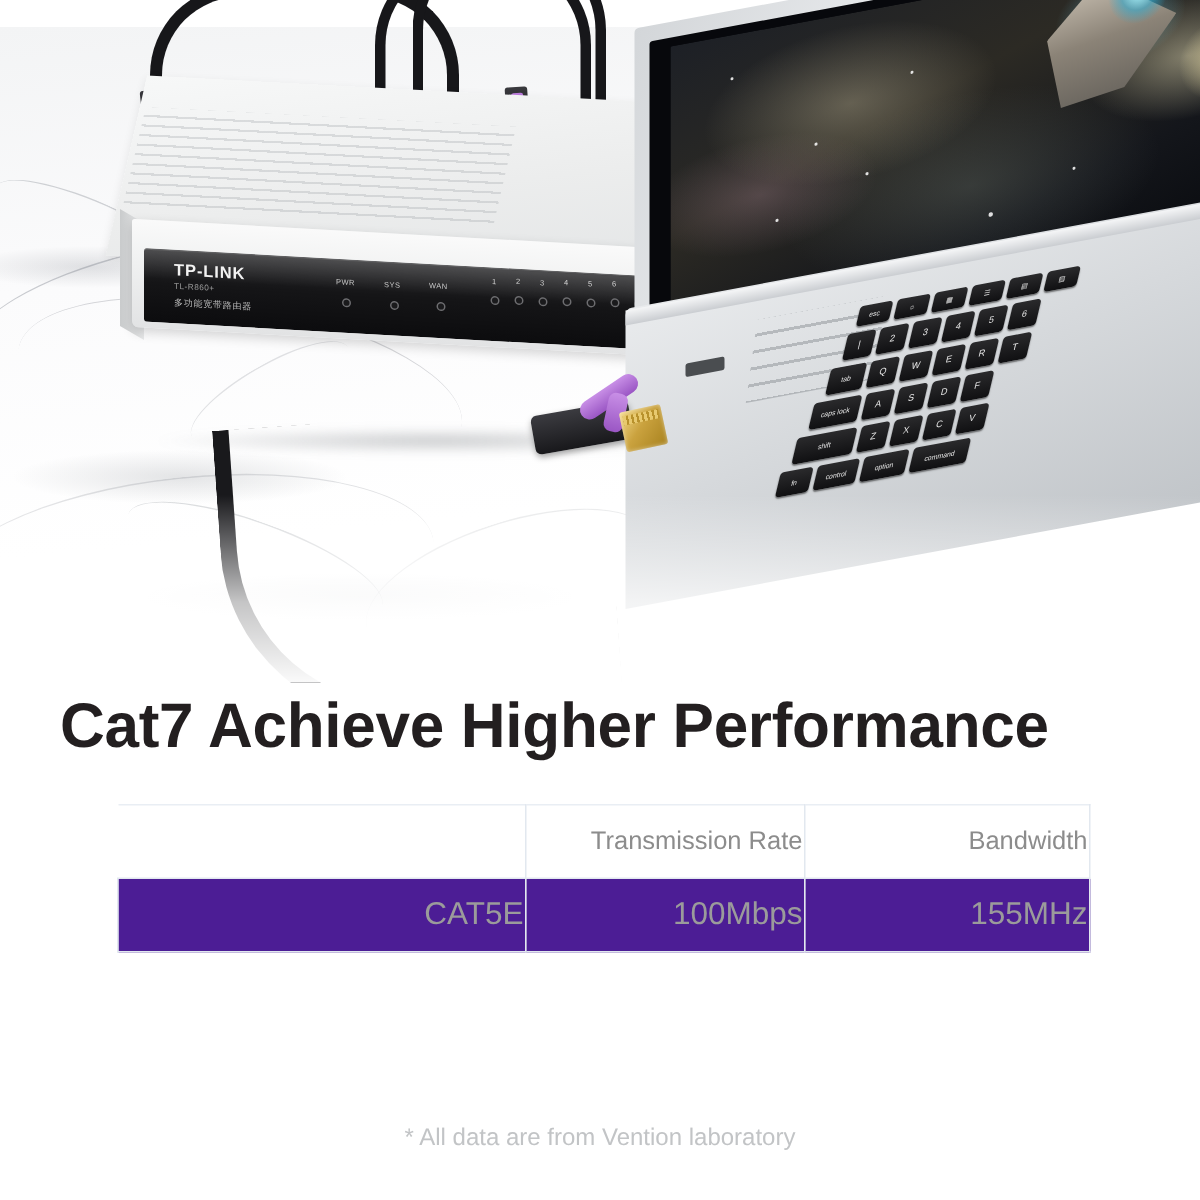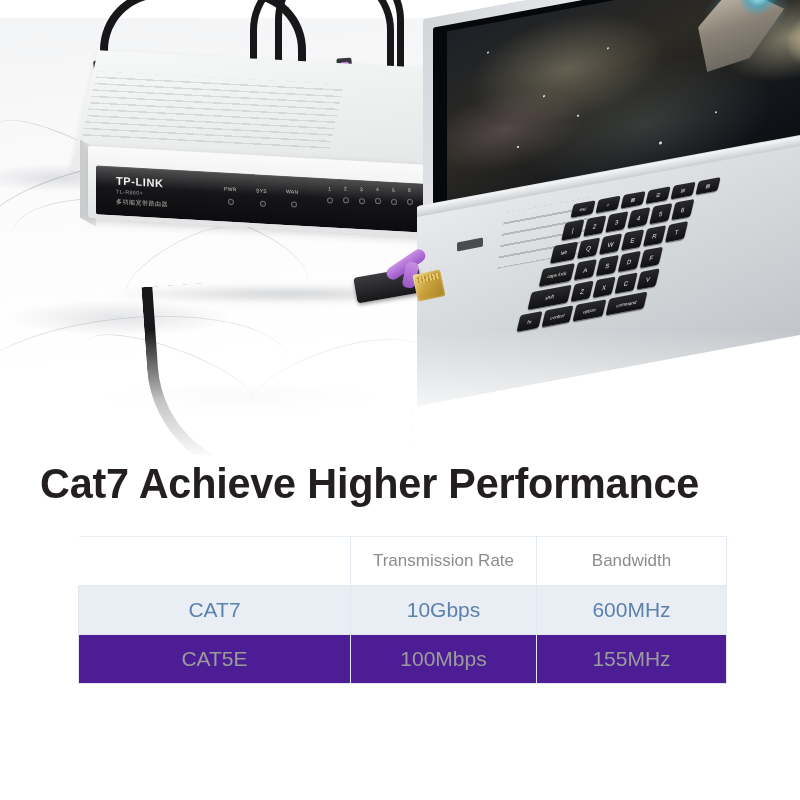--- a/index.html
+++ b/index.html
@@ -134,21 +134,21 @@
   
   .title{position:absolute;left:40px;top:461px;width:730px;height:46px;
     font-family:"Liberation Sans Narrow","Liberation Sans",sans-serif;
     font-weight:bold;font-size:42px;line-height:46px;color:#231f20;letter-spacing:-.2px;
     transform:scaleX(.985);transform-origin:left center;white-space:nowrap;}
 
   table.spec{position:absolute;left:78px;top:536px;width:648px;border-collapse:collapse;table-layout:fixed;}
   table.spec col.c0{width:272px;}
   table.spec col.c1{width:186px;}
   table.spec col.c2{width:190px;}
-  table.spec td,table.spec th{border:1px solid #e2e8ef;height:46px;text-align:center;font-weight:normal;}
+  table.spec td,table.spec th{border:1px solid #e2e8ef;height:46px;text-align:right;font-weight:normal;}
   table.spec thead th{color:#8c8c8c;font-size:17px;background:#ffffff;border-top-color:#e9eef4;}
   table.spec thead th.blank{border-left:none;border-top-color:#e9eef4;}
   table.spec tbody td{font-size:21px;color:#9b9b9b;background:#ffffff;}
   table.spec tr.alt td{background:#4c1d95;}
   table.spec tr.hl td{background:#e8eef4;color:#5c82ad;}
 
   .footnote{position:absolute;left:0;top:750px;width:800px;text-align:center;
     color:#c2c4c6;font-size:16px;}
 </style>
 </head>
@@ -313,27 +313,23 @@
         <col class="c2">
       </colgroup>
     <thead>
       <tr>
         <th class="blank"></th>
         <th>Transmission Rate</th>
         <th>Bandwidth</th>
       </tr>
     </thead>
     <tbody>
-      <tr class="hl">
-        <td>CAT7</td>
-        <td>10Gbps</td>
-        <td>600MHz</td>
-      </tr>
       <tr class="alt">
         <td>CAT5E</td>
         <td>100Mbps</td>
         <td>155MHz</td>
       </tr>
     </tbody>
   </table>
 
+  <div class="footnote">* All data are from Vention laboratory</div>
 
 </div>
 
 </body></html>

